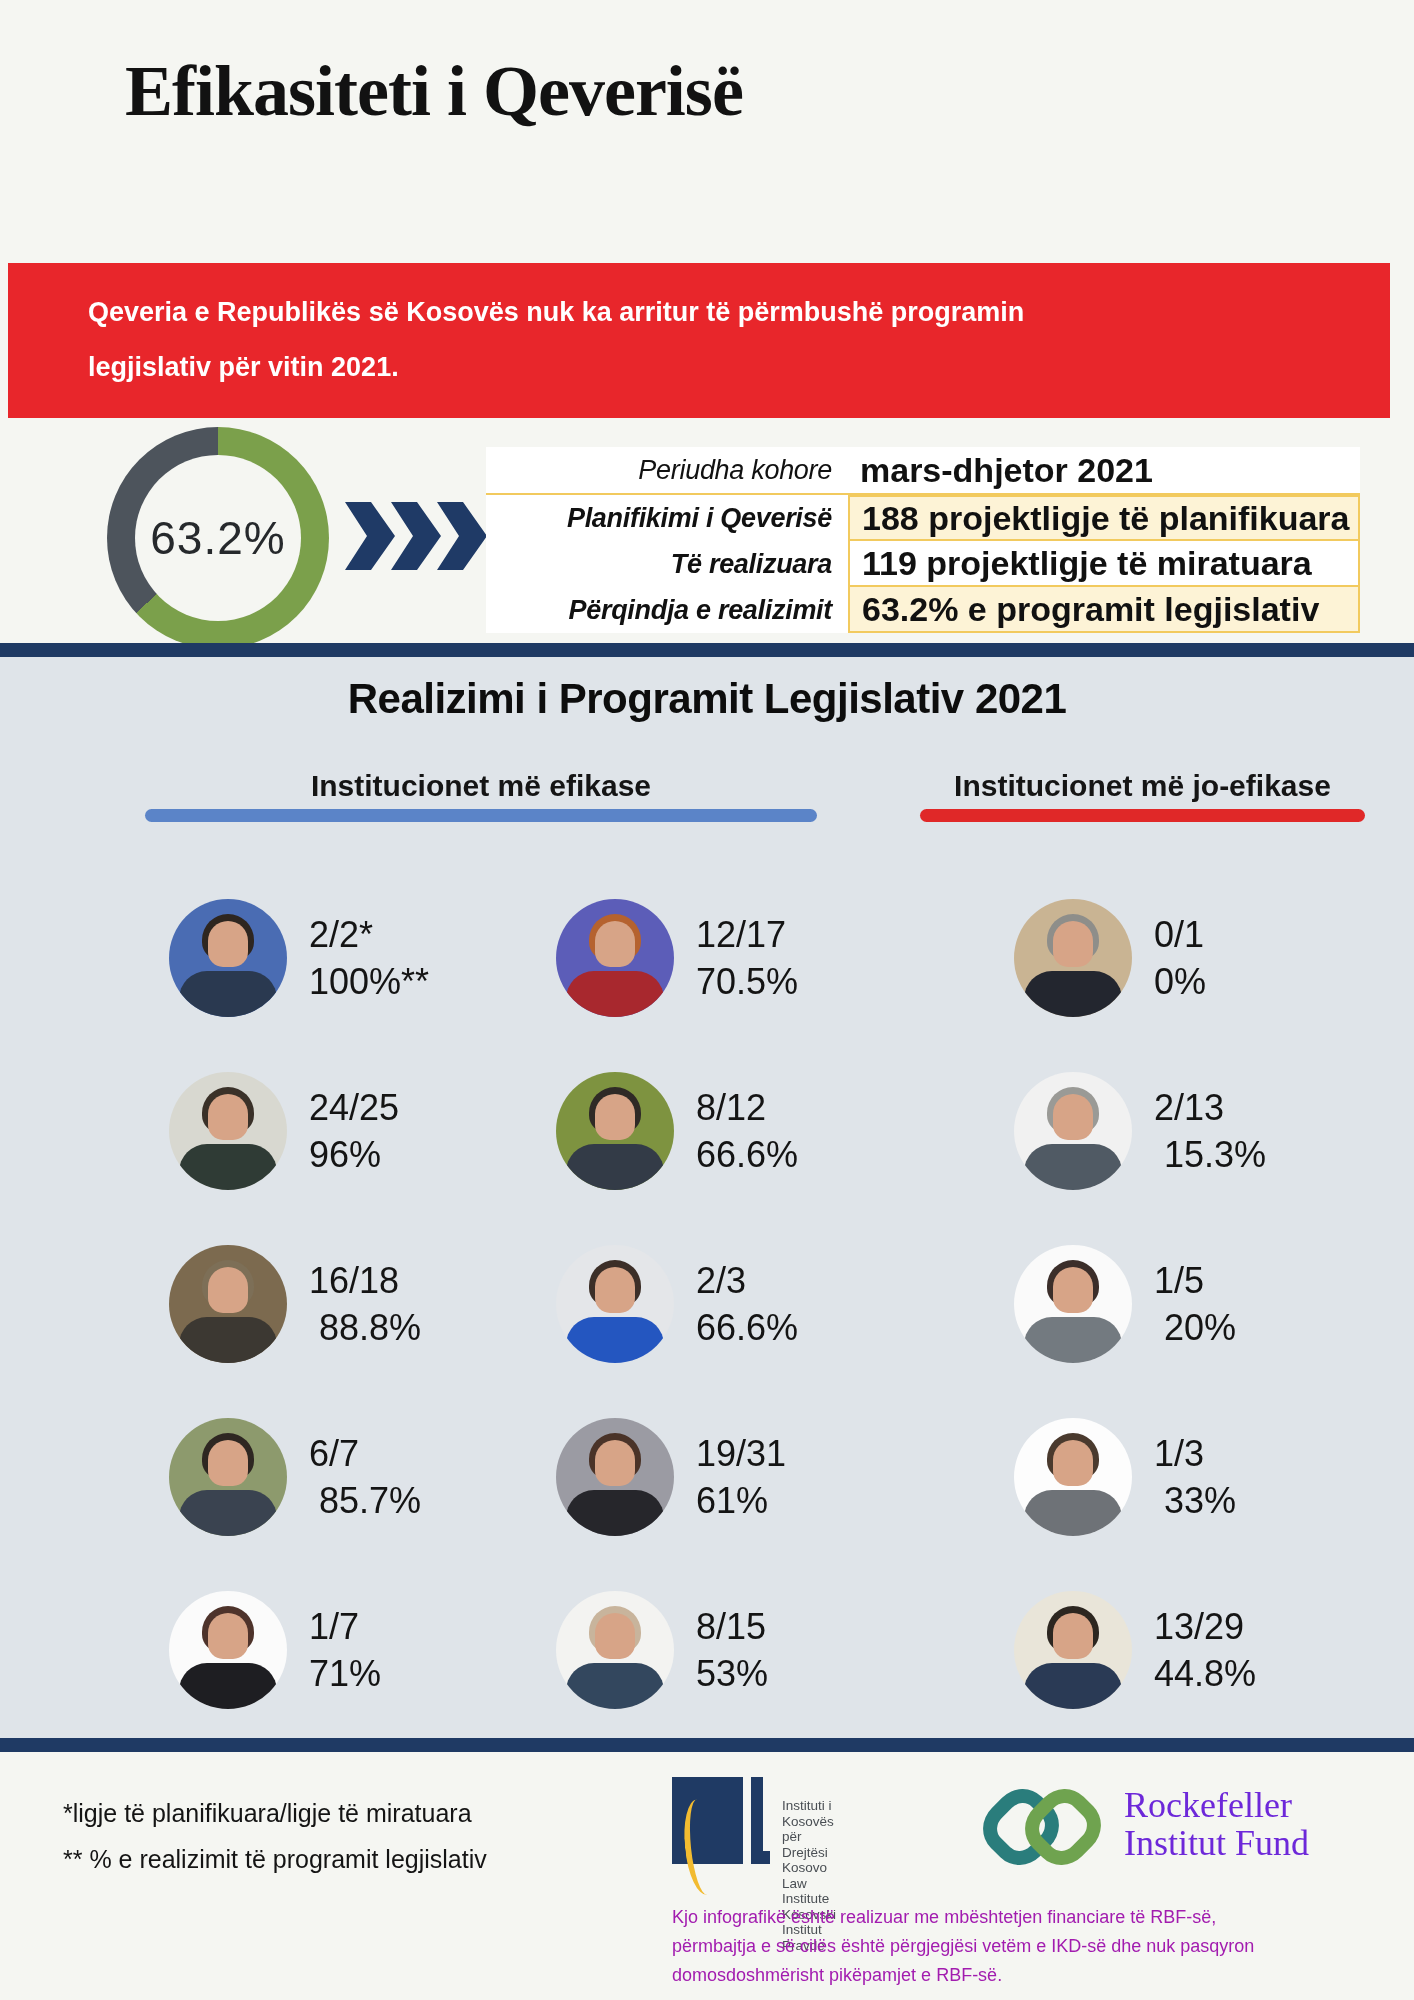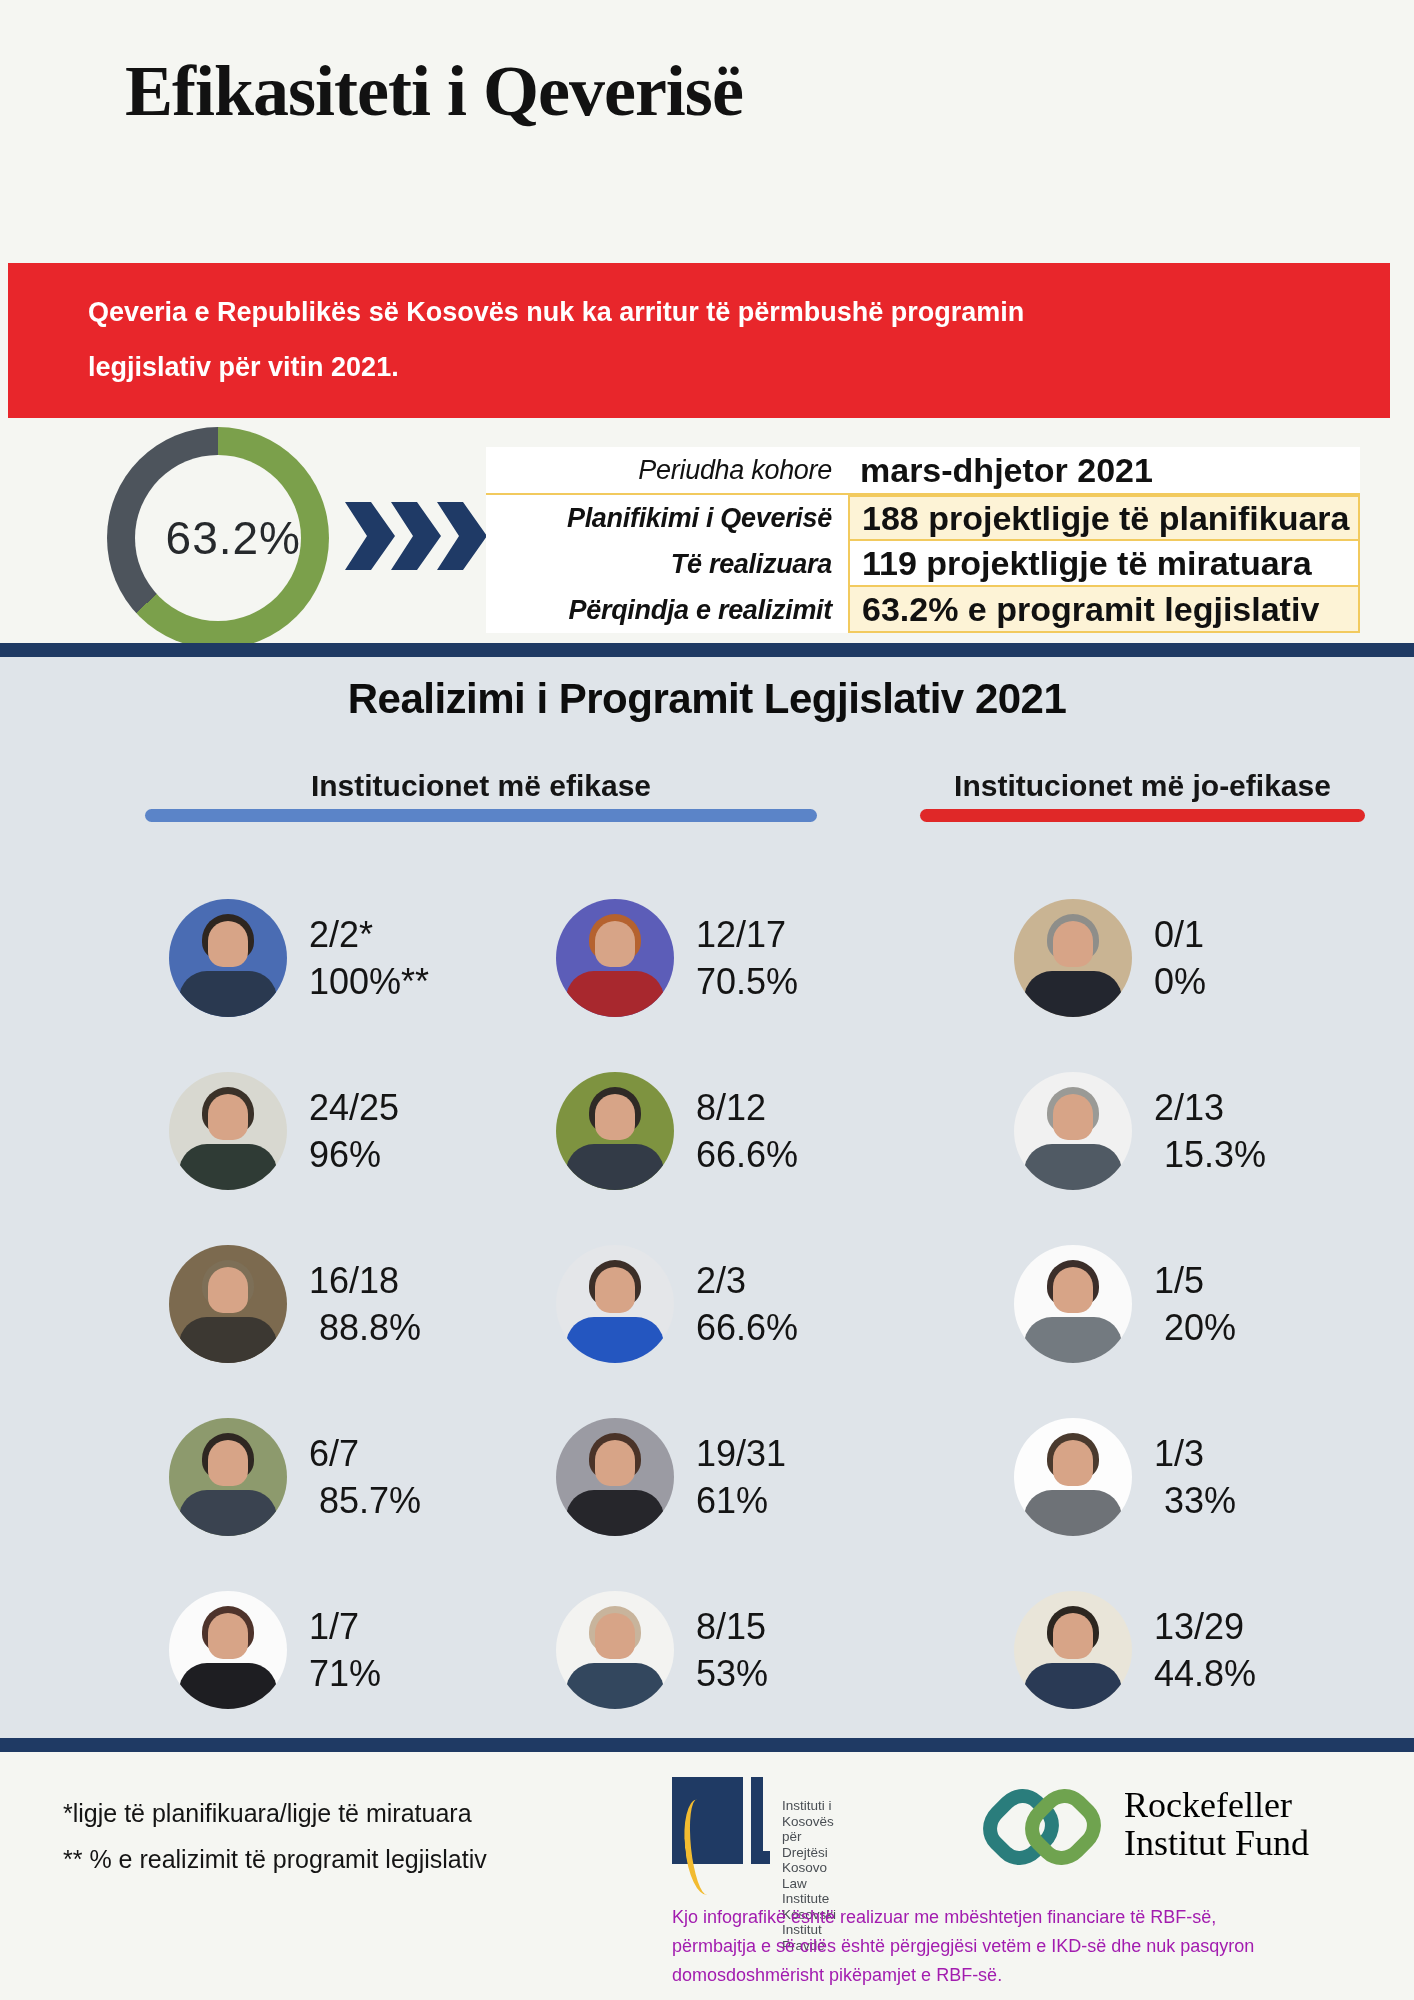--- a/index.html
+++ b/index.html
@@ -14,21 +14,21 @@
 
   
   .banner{position:absolute;left:8px;top:263px;width:1382px;height:155px;background:var(--banner-bg,#e8262b);}
   .banner-text{position:absolute;left:80px;top:22px;color:#fff;font-weight:bold;
                font-size:27px;line-height:55px;}
 
   
   .donut{position:absolute;left:107px;top:427px;width:222px;height:222px;border-radius:50%;
          background:conic-gradient(var(--done,#7ba04b) 0 var(--p,227.5deg), var(--rest,#4d545c) var(--p,227.5deg) 360deg);}
   .donut-hole{position:absolute;inset:28px;border-radius:50%;background:#f5f6f2;
-              display:flex;align-items:center;justify-content:flex-end;}
+              display:flex;align-items:center;justify-content:center;}
   .donut-label{font-size:46px;color:#26292c;letter-spacing:1px;font-weight:400;}
 
   .chevrons{position:absolute;left:345px;top:502px;display:flex;}
   .chev{width:50px;height:68px;background:#1f3a66;margin-right:-4px;
         clip-path:polygon(0 0,52% 0,100% 50%,52% 100%,0 100%,44% 50%);}
 
   .s-table{position:absolute;left:486px;top:447px;width:874px;}
   .trow{display:grid;grid-template-columns:362px 512px;height:46px;}
   .tlabel{background:#fff;display:flex;align-items:center;justify-content:flex-end;
           padding-right:16px;font-style:italic;font-weight:bold;font-size:27px;color:#111;
@@ -78,21 +78,21 @@
              border-left:6px solid #f2bb30;border-radius:50%/50%;transform:rotate(-6deg);}
   .ikd-bar{position:absolute;left:79px;top:0;width:12px;height:87px;background:#1f3a64;}
   .ikd-foot{position:absolute;left:79px;top:74px;width:19px;height:13px;background:#1f3a64;}
   .ikd-text{position:absolute;left:110px;top:21px;font-size:13.5px;line-height:15.5px;color:#4a4f54;}
 
   .rbf{position:absolute;left:987px;top:1788px;}
   .ring{position:absolute;width:40px;height:44px;border-radius:40%;border:14px solid #000;transform:rotate(45deg);}
   .ring.teal{left:0;top:3px;border-color:var(--teal,#2a7d7c);}
   .ring.green{left:42px;top:3px;border-color:var(--green,#6fa34f);}
   .rbf-name{position:absolute;left:137px;top:-2px;font-family:"Liberation Serif",serif;
-            font-size:36px;line-height:38px;color:#000000;white-space:nowrap;}
+            font-size:36px;line-height:38px;color:#6d28d9;white-space:nowrap;}
 
   .disclaimer{position:absolute;left:672px;top:1903px;font-size:18px;line-height:29px;color:#a21caf;}
 </style>
 </head>
 <body>
 
 <div id="canvas">
 
   <div class="title">Efikasiteti i Qeverisë</div>
 

